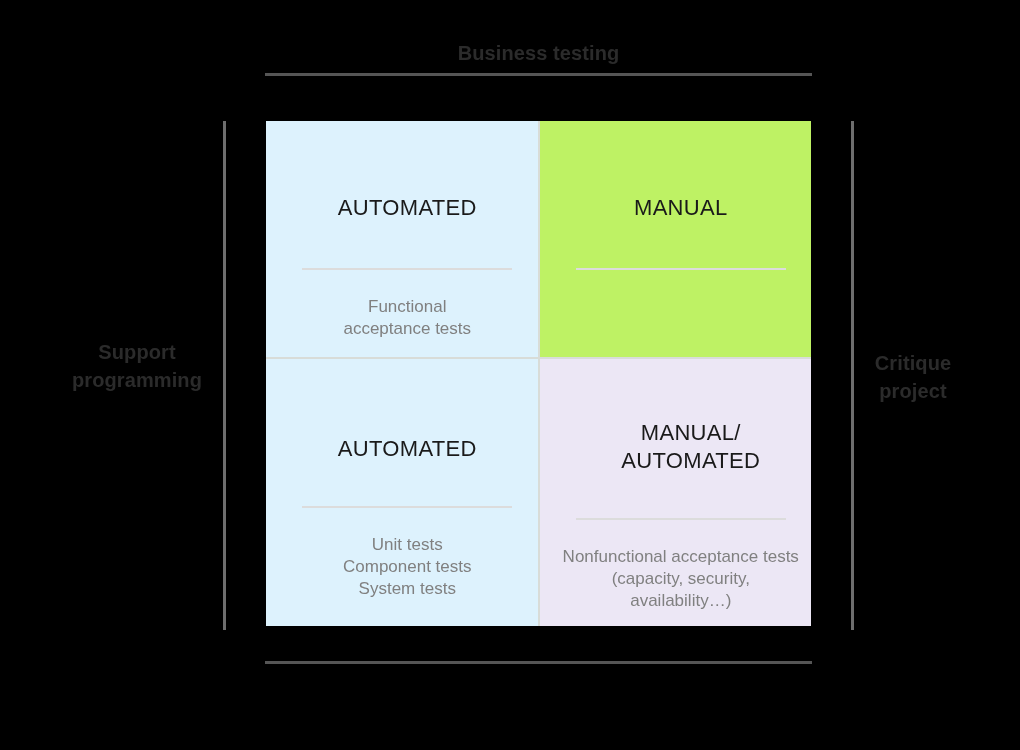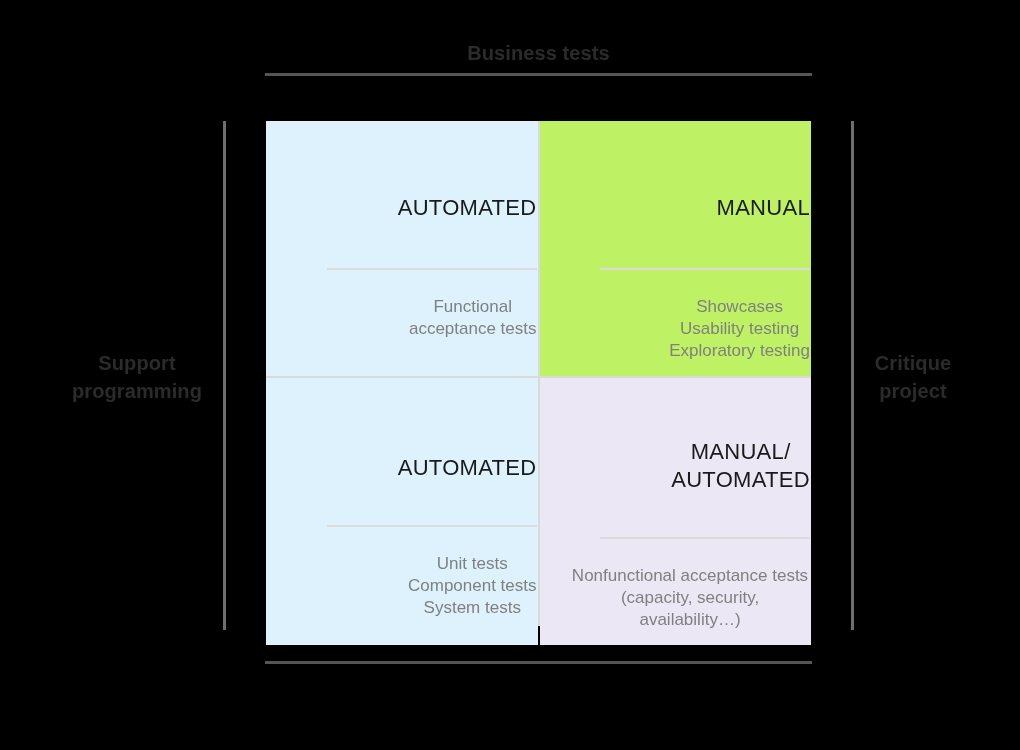--- a/index.html
+++ b/index.html
@@ -43,21 +43,21 @@
   }
 
   #bottom-axis-label {
     left: 265px;
     top: 683px;
     width: 547px;
   }
 
   #left-axis-label {
     left: 37px;
-    top: 349px;
+    top: 338px;
     width: 200px;
   }
 
   #right-axis-label {
     left: 813px;
     top: 349px;
     width: 200px;
   }
 
   
@@ -92,21 +92,21 @@
     grid-template-columns: 1fr 1fr;
     grid-template-rows: 1fr 1fr;
     gap: 2px;
     background: #d8dcd8;
   }
 
   .quadrant {
     position: relative;
     display: flex;
     flex-direction: column;
-    align-items: flex-end;
+    align-items: center;
     box-sizing: border-box;
     padding: 48px 1px 14px 12px;
   }
 
   .q-title {
     color: #1a1a1a;
     font-size: 22px;
     line-height: 28px;
     letter-spacing: 0.3px;
     text-align: center;
@@ -145,21 +145,21 @@
   #quadrant-bottom-left .q-divider { margin-top: 43px; }
   #quadrant-bottom-right .q-divider { margin-top: 43px; }
   #quadrant-bottom-left .q-body { margin-top: 26px; }
   #quadrant-bottom-right .q-body { margin-top: 26px; }
 </style>
 </head>
 <body>
 
 <div class="stage">
 
-  <div class="axis-label" id="top-axis-label">Business tests</div>
+  <div class="axis-label" id="top-axis-label">Business testing</div>
   <div class="rule-h" id="top-rule"></div>
 
   <div class="axis-label" id="left-axis-label">Support
 programming</div>
   <div class="rule-v" id="left-rule"></div>
 
   <div class="axis-label" id="right-axis-label">Critique
 project</div>
   <div class="rule-v" id="right-rule"></div>
 
@@ -168,23 +168,20 @@
     <div class="quadrant" id="quadrant-top-left" style="background: rgb(221, 242, 253);">
       <div class="q-title">AUTOMATED</div>
       <div class="q-divider"></div>
       <div class="q-body">Functional
 acceptance tests</div>
     </div>
 
     <div class="quadrant" id="quadrant-top-right" style="background: #bef264;">
       <div class="q-title">MANUAL</div>
       <div class="q-divider"></div>
-      <div class="q-body">Showcases
-Usability testing
-Exploratory testing</div>
     </div>
 
     <div class="quadrant" id="quadrant-bottom-left" style="background: rgb(221, 242, 253);">
       <div class="q-title">AUTOMATED</div>
       <div class="q-divider"></div>
       <div class="q-body">Unit tests
 Component tests
 System tests</div>
     </div>
 

